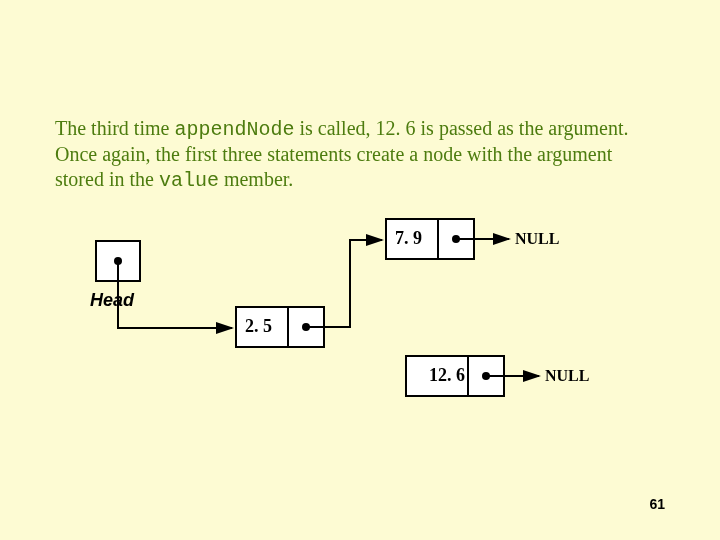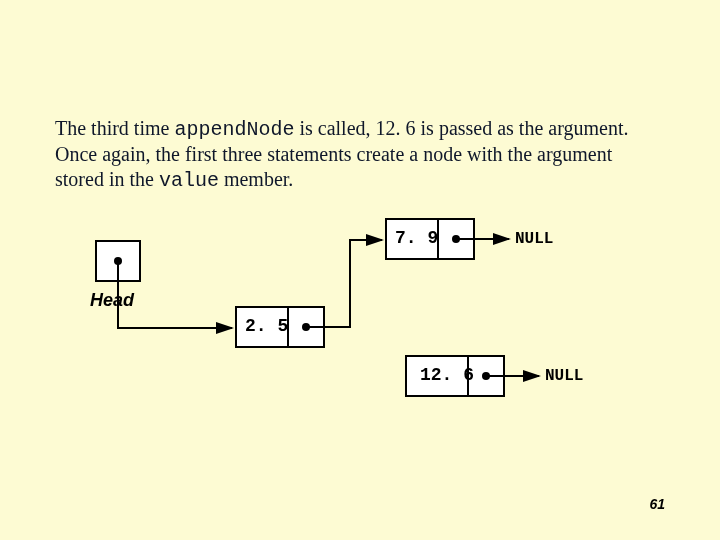--- a/index.html
+++ b/index.html
@@ -8,21 +8,21 @@
     background:#fdfbd3;
     font-family:"Times New Roman",Times,serif;
     position:relative;
   }
   .para{
     position:absolute;
     left:55px; top:116px;
     width:590px;
     font-size:20px;
     line-height:1.25;
-    color:#0f172a;
+    color:#4d7c0f;
   }
   .para .mono{font-family:"Courier New",Courier,monospace}
   .diagram{
     position:absolute;
     left:55px; top:210px;
     width:600px; height:260px;
   }
   .diagram .box{
     position:absolute;
     background:#fff;
@@ -34,38 +34,37 @@
     width:8px;height:8px;
     background:#000;border-radius:50%;
     transform:translate(-50%,-50%);
   }
   .diagram .vline{
     position:absolute;
     width:2px;background:#000;
   }
   .diagram .val{
     position:absolute;
-    font-family:Liberation Mono, monospace;
+    font-family:Liberation Serif, serif;
     font-weight:bold;
     font-size:18px;
   }
   .diagram .lbl{
     position:absolute;
     font-family:Arial,Helvetica,sans-serif;
     font-weight:bold;
     font-style:italic;
     font-size:18px;
   }
   .pagenum{
     position:absolute;
     right:55px; bottom:28px;
     font-family:Arial,Helvetica,sans-serif;
     font-weight:bold;
     font-size:14px;
-    font-style:italic;
   }
   svg.arrow{position:absolute;overflow:visible}
 </style>
 </head>
 <body>
 
 <div class="para">
   <span>The third time </span><span class="mono">appendNode</span><span> is called, 12. 6 is passed as the argument. Once again, the first three statements create a node with the argument stored in the </span><span class="mono">value</span><span> member.</span>
 </div>
 
@@ -98,21 +97,21 @@
   <div class="val" style="left:340px; top:18px;">7. 9</div>
   <div class="dot" style="left:401px; top:29px;"></div>
 
   <svg class="arrow" style="left:0;top:0" width="600" height="260">
     <line x1="401" y1="29" x2="454" y2="29" stroke="#000" stroke-width="2" marker-end="url(#ah)"></line>
   </svg>
   <div class="val" style="left:460px; top:20px; font-size:16px;">NULL</div>
 
   <div class="box" style="left:350px; top:145px; width:100px; height:42px;"></div>
   <div class="vline" style="left:412px; top:145px; height:42px;"></div>
-  <div class="val" style="left:365px; top:155px;">12. 6</div>
+  <div class="val" style="left:374px; top:155px;">12. 6</div>
   <div class="dot" style="left:431px; top:166px;"></div>
 
   <svg class="arrow" style="left:0;top:0" width="600" height="260">
     <line x1="431" y1="166" x2="484" y2="166" stroke="#000" stroke-width="2" marker-end="url(#ah)"></line>
   </svg>
   <div class="val" style="left:490px; top:157px; font-size:16px;">NULL</div>
 
 </div>
 
 <div class="pagenum">61</div>

